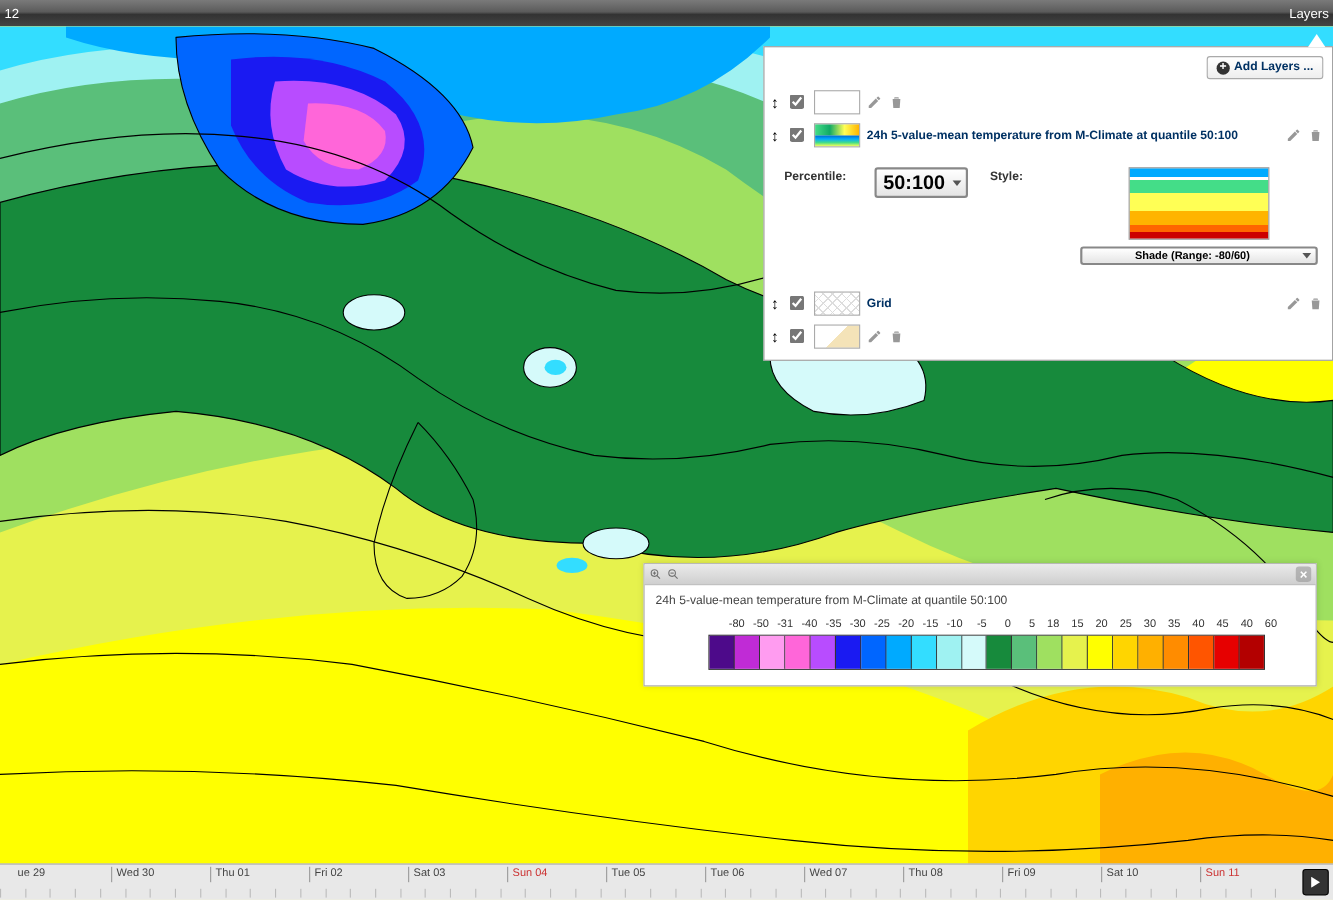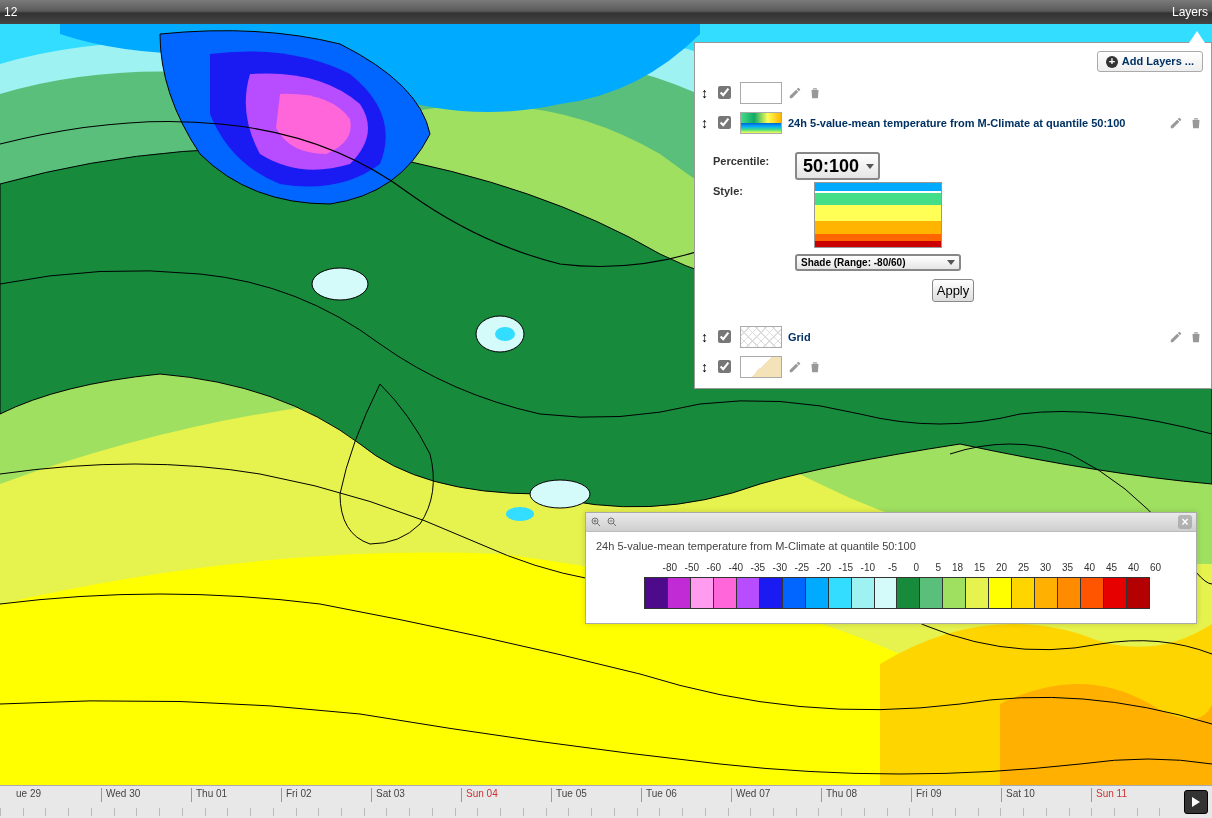--- a/index.html
+++ b/index.html
@@ -35,33 +35,33 @@
   .thumb.bg{background:linear-gradient(135deg,#fff 50%,#f4e3b8 50%)}
   .thumb.grid{background:
     repeating-linear-gradient(45deg,#ddd 0 1px,transparent 1px 6px),
     repeating-linear-gradient(-45deg,#ddd 0 1px,transparent 1px 6px),#fff}
   .thumb.climate{background:
     linear-gradient(90deg,#4d8,#1a6,#ff5,#ffb400) ,
     linear-gradient(#06c,#0af,#4d8,#ff5);
     background-size:100% 50%,100% 50%;background-position:top,bottom;background-repeat:no-repeat}
   .ltitle{color:#003163;font-weight:bold;font-size:11px;flex:1;cursor:pointer}
   .icn{width:14px;height:14px;cursor:pointer;opacity:.6}
-  .layer-settings{margin:4px 8px 10px 8px;padding:10px;display:flex;flex-direction:column;gap:2px}
+  .layer-settings{margin:4px 8px 10px 8px;padding:10px;display:flex;flex-direction:row;gap:20px}
   .srow{display:flex;align-items:flex-start;gap:12px}
   .slabel{width:70px;font-weight:bold;color:#333;padding-top:3px}
   .sel{border:2px solid #888;border-radius:3px;padding:2px 18px 2px 6px;font-weight:bold;font-size:18px;background:linear-gradient(#fff,#e5e5e5);cursor:pointer;appearance:none;position:relative}
   .selwrap{position:relative;display:inline-block}
   .selwrap:after{content:"";position:absolute;right:6px;top:50%;transform:translateY(-40%);border-left:4px solid transparent;border-right:4px solid transparent;border-top:5px solid #555;pointer-events:none}
   .big-thumb{width:126px;height:64px;border:1px solid #999;
     background:
      linear-gradient(180deg,#0af 0 12%,#fff 12% 16%,#4d8 16% 35%,#ff5 35% 60%, #ffb400 60% 80%, #f60 80% 90%,#c00 90% 100%),
      #fff;
   }
   .style-col{display:flex;flex-direction:column;align-items:center;gap:6px}
-  .shade-sel{width:166px;font-size:10px;padding:1px 16px 1px 4px;text-align:left}
+  .shade-sel{width:216px;font-size:10px;padding:1px 16px 1px 4px;text-align:center}
   .apply{align-self:center;margin-top:6px;padding:3px 4px;font-weight:normal;border:1px solid #888;border-radius:3px;background:linear-gradient(#fff,#ddd);cursor:pointer;font-size:13px}
 
   .legend{position:absolute;top:512px;left:585px;width:610px;background:#fff;border:1px solid #aaa;box-shadow:0 0 6px rgba(0,0,0,.15)}
   .legend-hdr{height:18px;background:linear-gradient(#eaeaea,#cfcfcf);border-bottom:1px solid #bbb;display:flex;align-items:center;padding:0 4px;gap:4px}
   .legend-hdr .z{width:12px;height:12px;cursor:pointer;opacity:.7}
   .legend-hdr .close{margin-left:auto;color:#fff;background:rgba(150,150,150,.6);width:14px;height:14px;border-radius:3px;display:flex;align-items:center;justify-content:center;font-weight:bold;cursor:pointer;font-size:12px}
   .legend-body{padding:8px 10px 14px;}
   .legend-title{color:#444;margin-bottom:10px}
   .scale-labels{display:flex;justify-content:flex-start;gap:0;padding-left:59px}
   .scale-labels span{width:22px;text-align:right;font-size:10px;color:#333}
@@ -202,21 +202,21 @@
         <line x1="14" y1="14" x2="20" y2="20" stroke="#444" stroke-width="2"></line>
         <line x1="7" y1="10" x2="13" y2="10" stroke="#444" stroke-width="2"></line>
       </svg>
     <span class="close">×</span>
   </div>
   <div class="legend-body">
     <div class="legend-title">24h 5-value-mean temperature from M-Climate at quantile 50:100</div>
     <div class="scale-labels" id="scale-labels">
         <span>-80</span>
         <span>-50</span>
-        <span>-60</span>
+        <span>-31</span>
         <span>-40</span>
         <span>-35</span>
         <span>-30</span>
         <span>-25</span>
         <span>-20</span>
         <span>-15</span>
         <span>-10</span>
         <span>-5</span>
         <span>0</span>
         <span>5</span>

